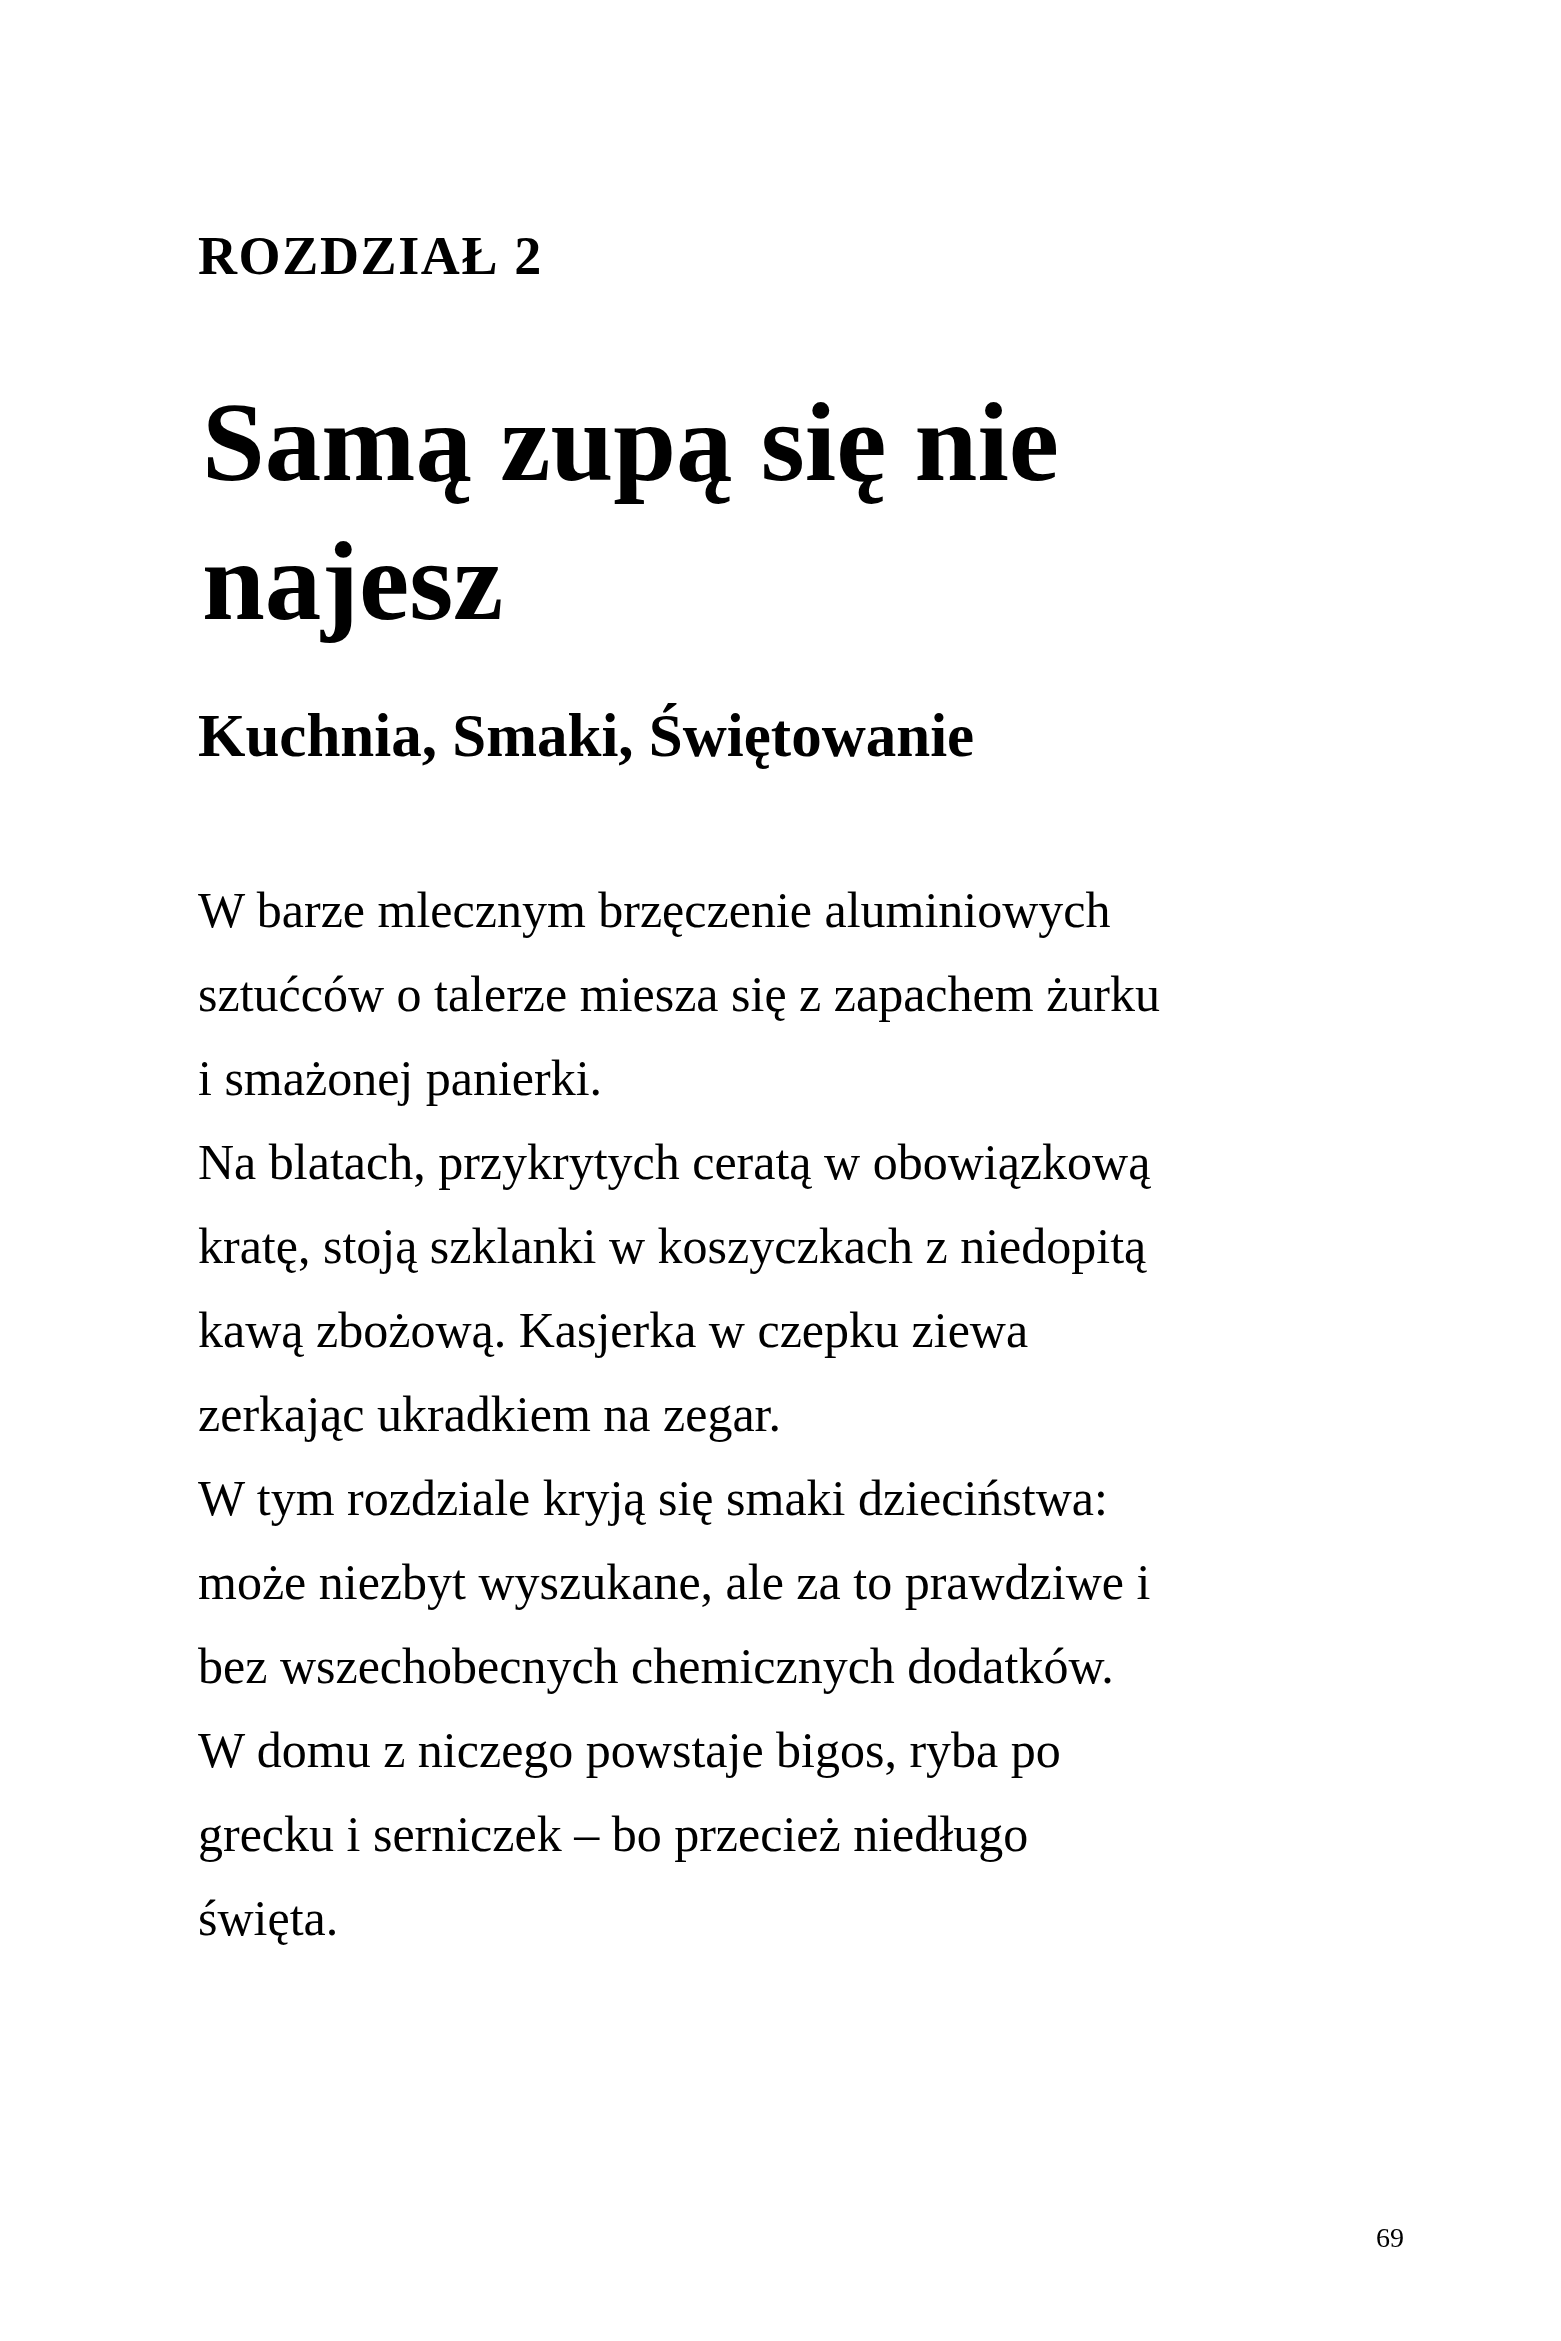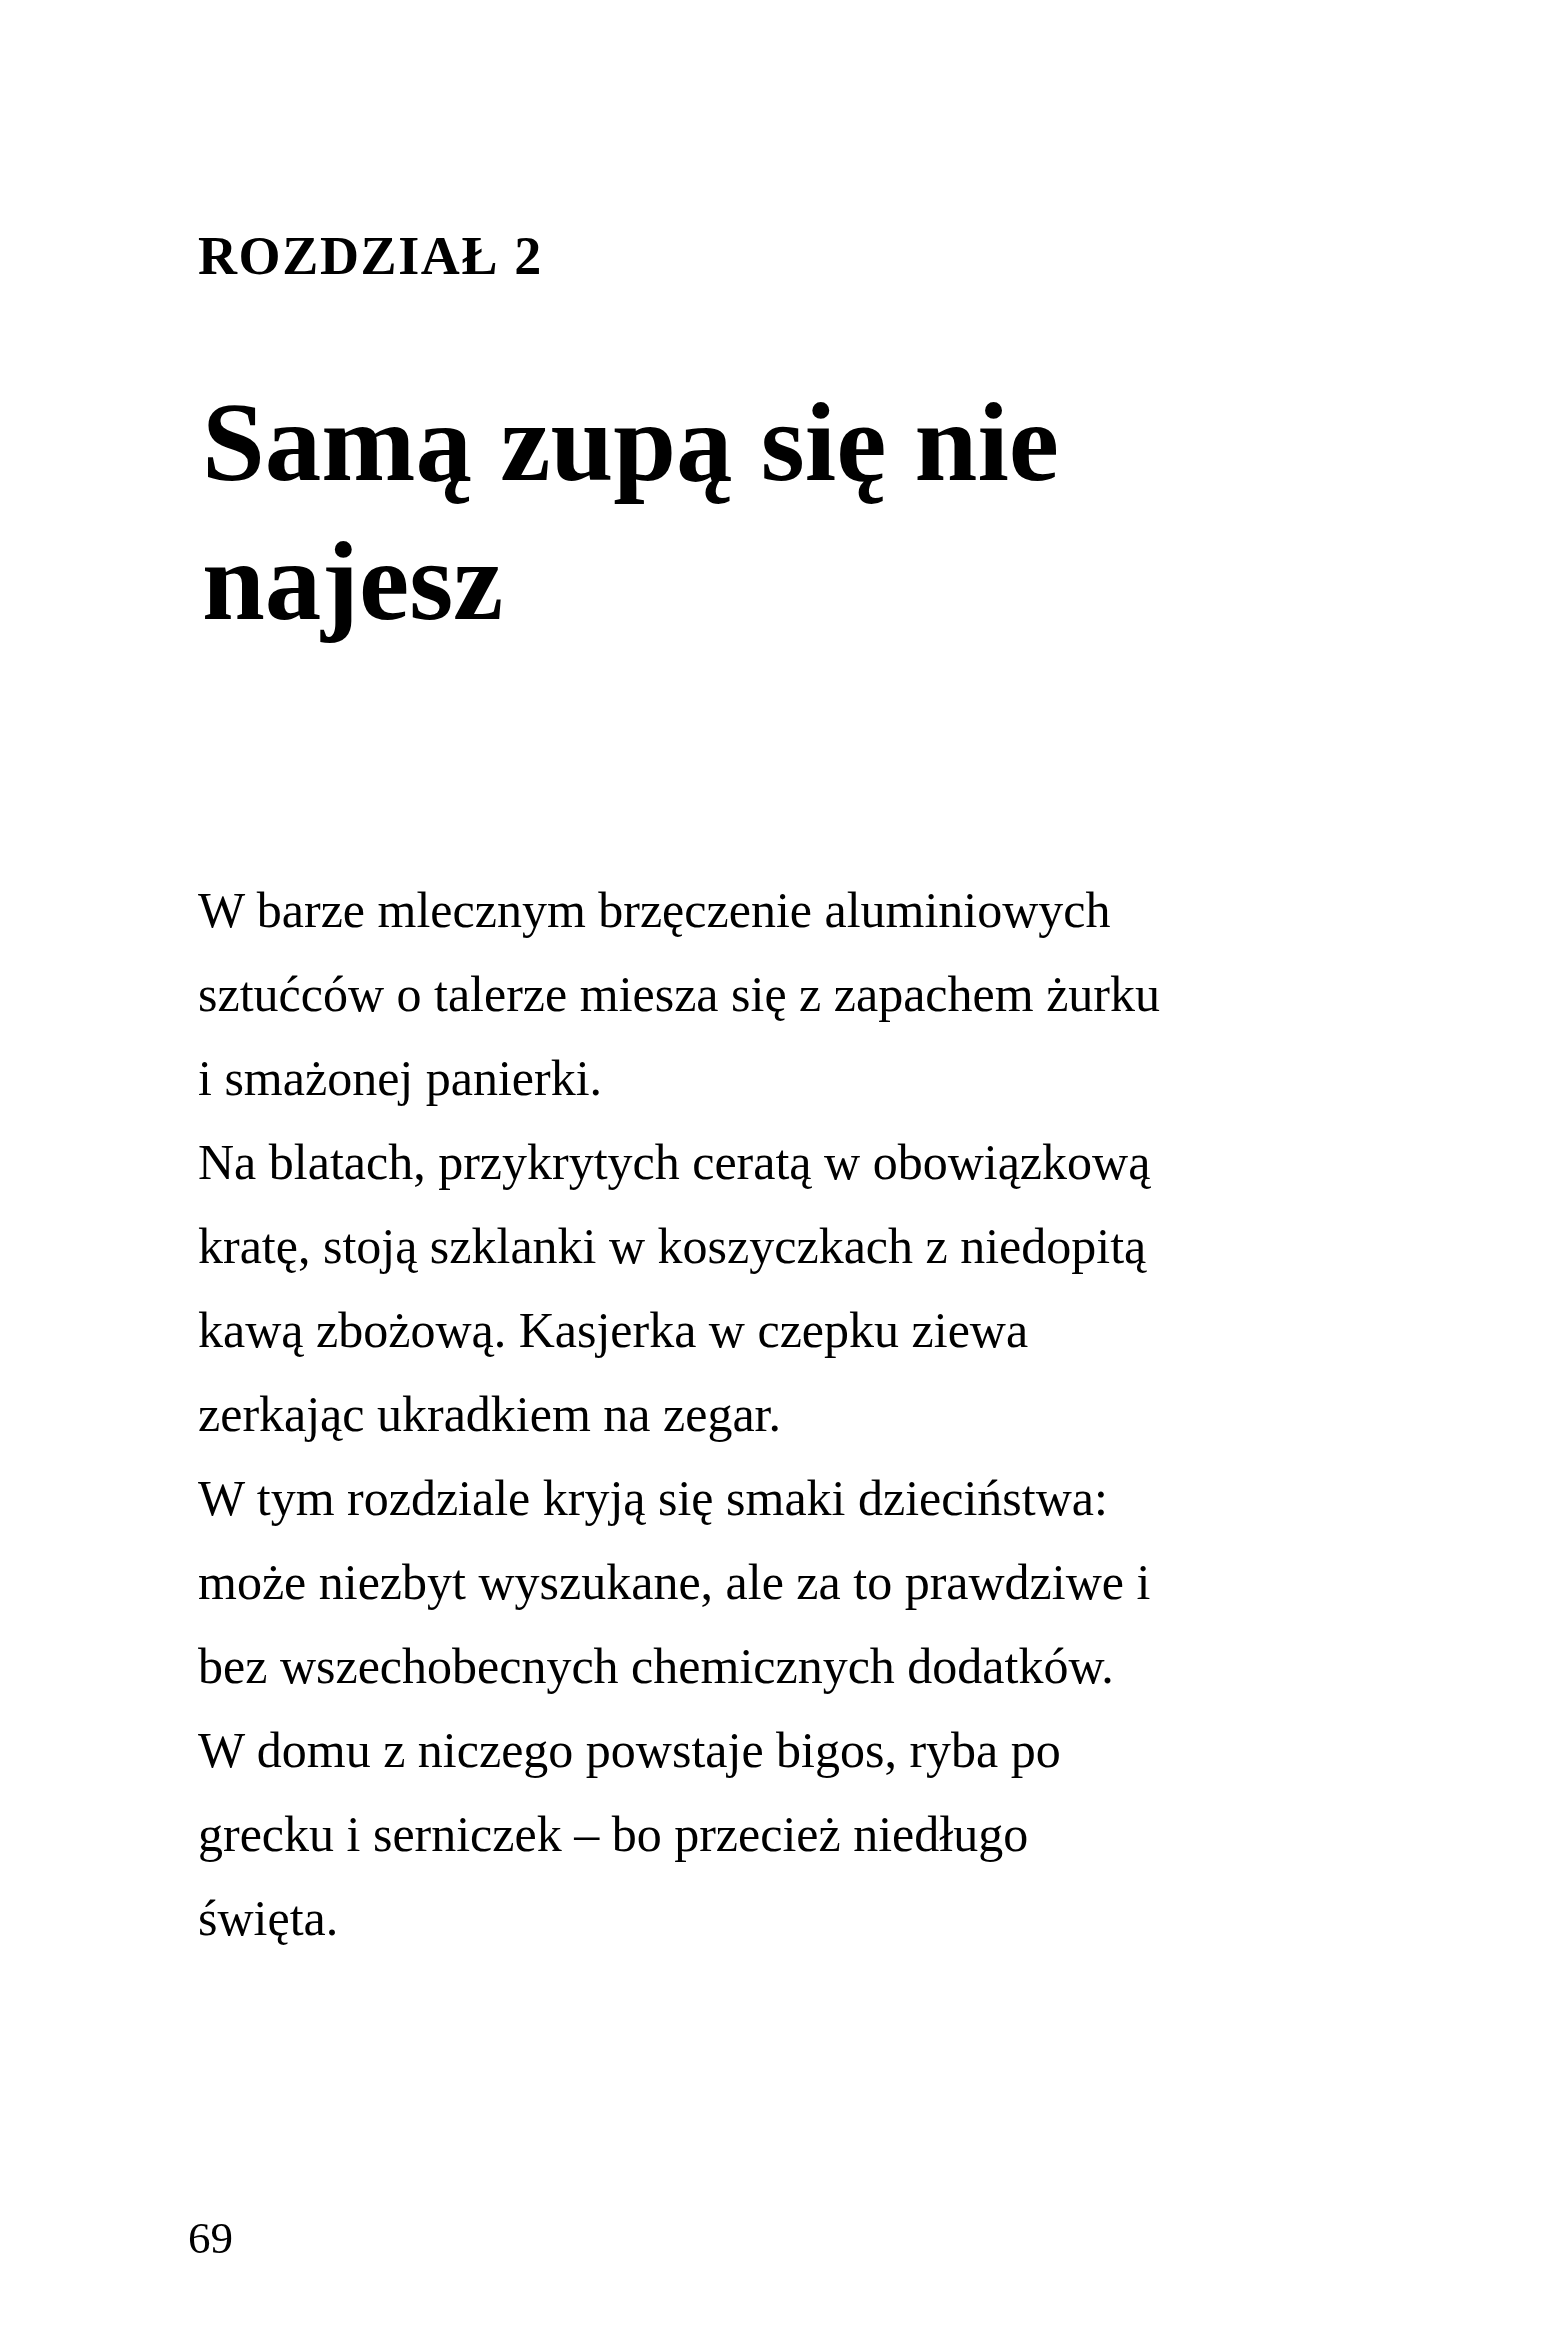--- a/index.html
+++ b/index.html
@@ -52,38 +52,39 @@
     font-size: 50px;
     line-height: 84px;
   }
   .body-text p {
     margin: 0;
     padding: 0;
     white-space: pre;
   }
   .page-number {
     position: absolute;
-    left: 188px;
+    left: 198px;
     width: 1206px;
     top: 2217px;
-    font-size: 45px;
+    font-size: 28px;
     line-height: 42px;
-    text-align: left;
+    text-align: right;
   }
 </style>
 </head>
 <body>
 
 <div class="page">
 
   <div class="kicker">ROZDZIAŁ 2</div>
 
   <h1 class="chapter-title" style="margin:4px;">Samą zupą się nie
 najesz</h1>
 
+  <h2 class="chapter-subtitle" style="margin:0;">Kuchnia, Smaki, Świętowanie</h2>
 
   <div class="body-text">
     <p>W barze mlecznym brzęczenie aluminiowych
 sztućców o talerze miesza się z zapachem żurku
 i smażonej panierki.</p>
     <p>Na blatach, przykrytych ceratą w obowiązkową
 kratę, stoją szklanki w koszyczkach z niedopitą
 kawą zbożową. Kasjerka w czepku ziewa
 zerkając ukradkiem na zegar.</p>
     <p>W tym rozdziale kryją się smaki dzieciństwa:

